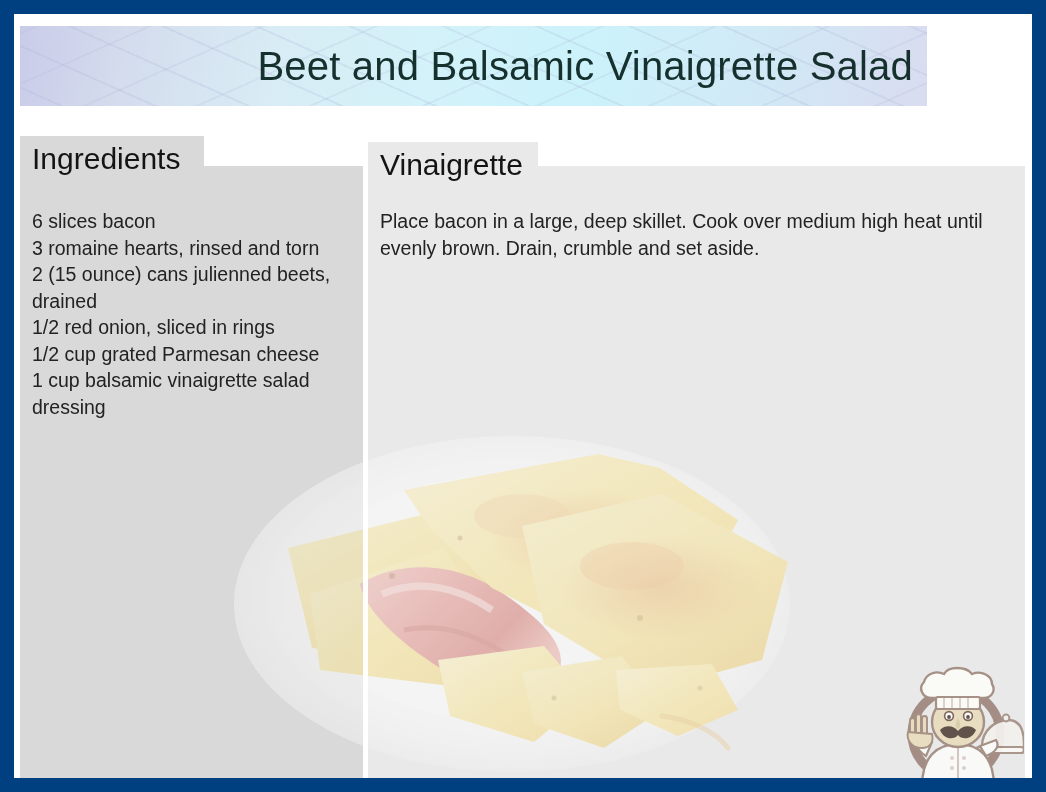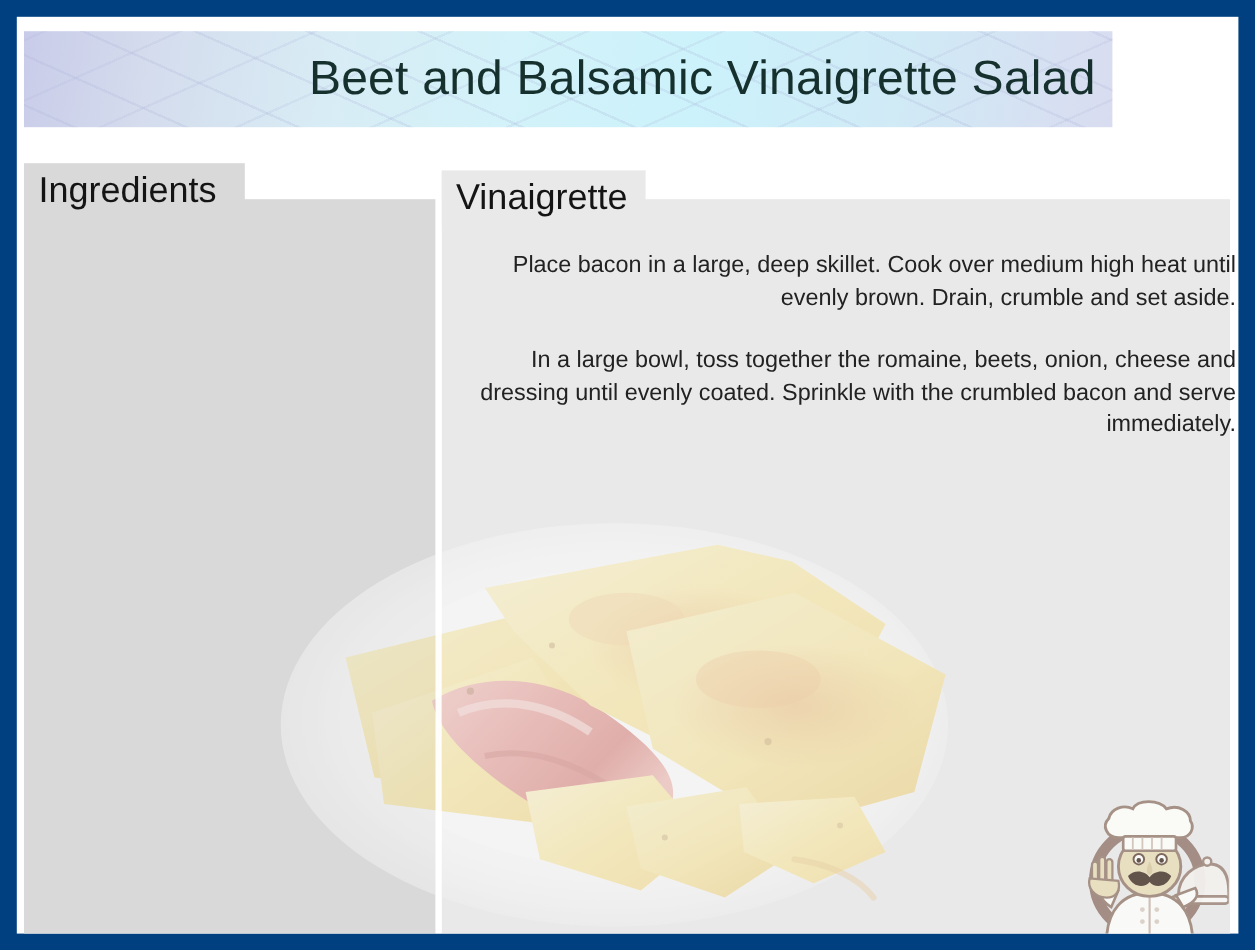--- a/index.html
+++ b/index.html
@@ -150,21 +150,20 @@
     top: 88px;
     width: 650px;
     font-size: 19.5px;
     line-height: 26.5px;
     color: #222222;
     z-index: 6;
     font-family: "Liberation Sans", sans-serif;
   }
   #directions-body p {
     margin: 0 0 26px 0;
-    text-align: right;
   }
   #directions-body p:last-child { margin-bottom: 0; }
 
   
   #food-photo {
     position: absolute;
     left: 178px;
     top: 278px;
     width: 640px;
     height: 400px;
@@ -271,24 +270,29 @@
 
     <div id="photo-seam"></div>
 
     <div class="tab" id="ingredients-tab">
       <span class="tab-label">Ingredients</span>
     </div>
     <div class="tab" id="directions-tab">
       <span class="tab-label">Vinaigrette</span>
     </div>
 
+    <div id="ingredients-body">6 slices bacon
+3 romaine hearts, rinsed and torn
+2 (15 ounce) cans julienned beets, drained
+1/2 red onion, sliced in rings
+1/2 cup grated Parmesan cheese
+1 cup balsamic vinaigrette salad dressing</div>
 
     <div id="directions-body">
       <p>Place bacon in a large, deep skillet. Cook over medium high heat until evenly brown. Drain, crumble and set aside.</p>
-      <p>In a large bowl, toss together the romaine, beets, onion, cheese and dressing until evenly coated. Sprinkle with the crumbled bacon and serve immediately.</p>
     </div>
 
     <svg id="chef-logo" viewBox="0 0 128 126" xmlns="http://www.w3.org/2000/svg">
 
       <circle cx="60" cy="74" r="44" fill="none" stroke="#8a6a5e" stroke-width="9" opacity="0.85"></circle>
 
       <g opacity="0.95">
         <path d="M86 86 C86 70 100 60 112 60 C124 60 128 70 128 84 L128 88 L86 88 Z" fill="#f4f2ee" stroke="#9a8275" stroke-width="2.4"></path>
         <circle cx="110" cy="58" r="3.4" fill="#f4f2ee" stroke="#9a8275" stroke-width="2"></circle>
         <rect x="80" y="87" width="48" height="6" rx="3" fill="#fbfaf7" stroke="#9a8275" stroke-width="2.2"></rect>

